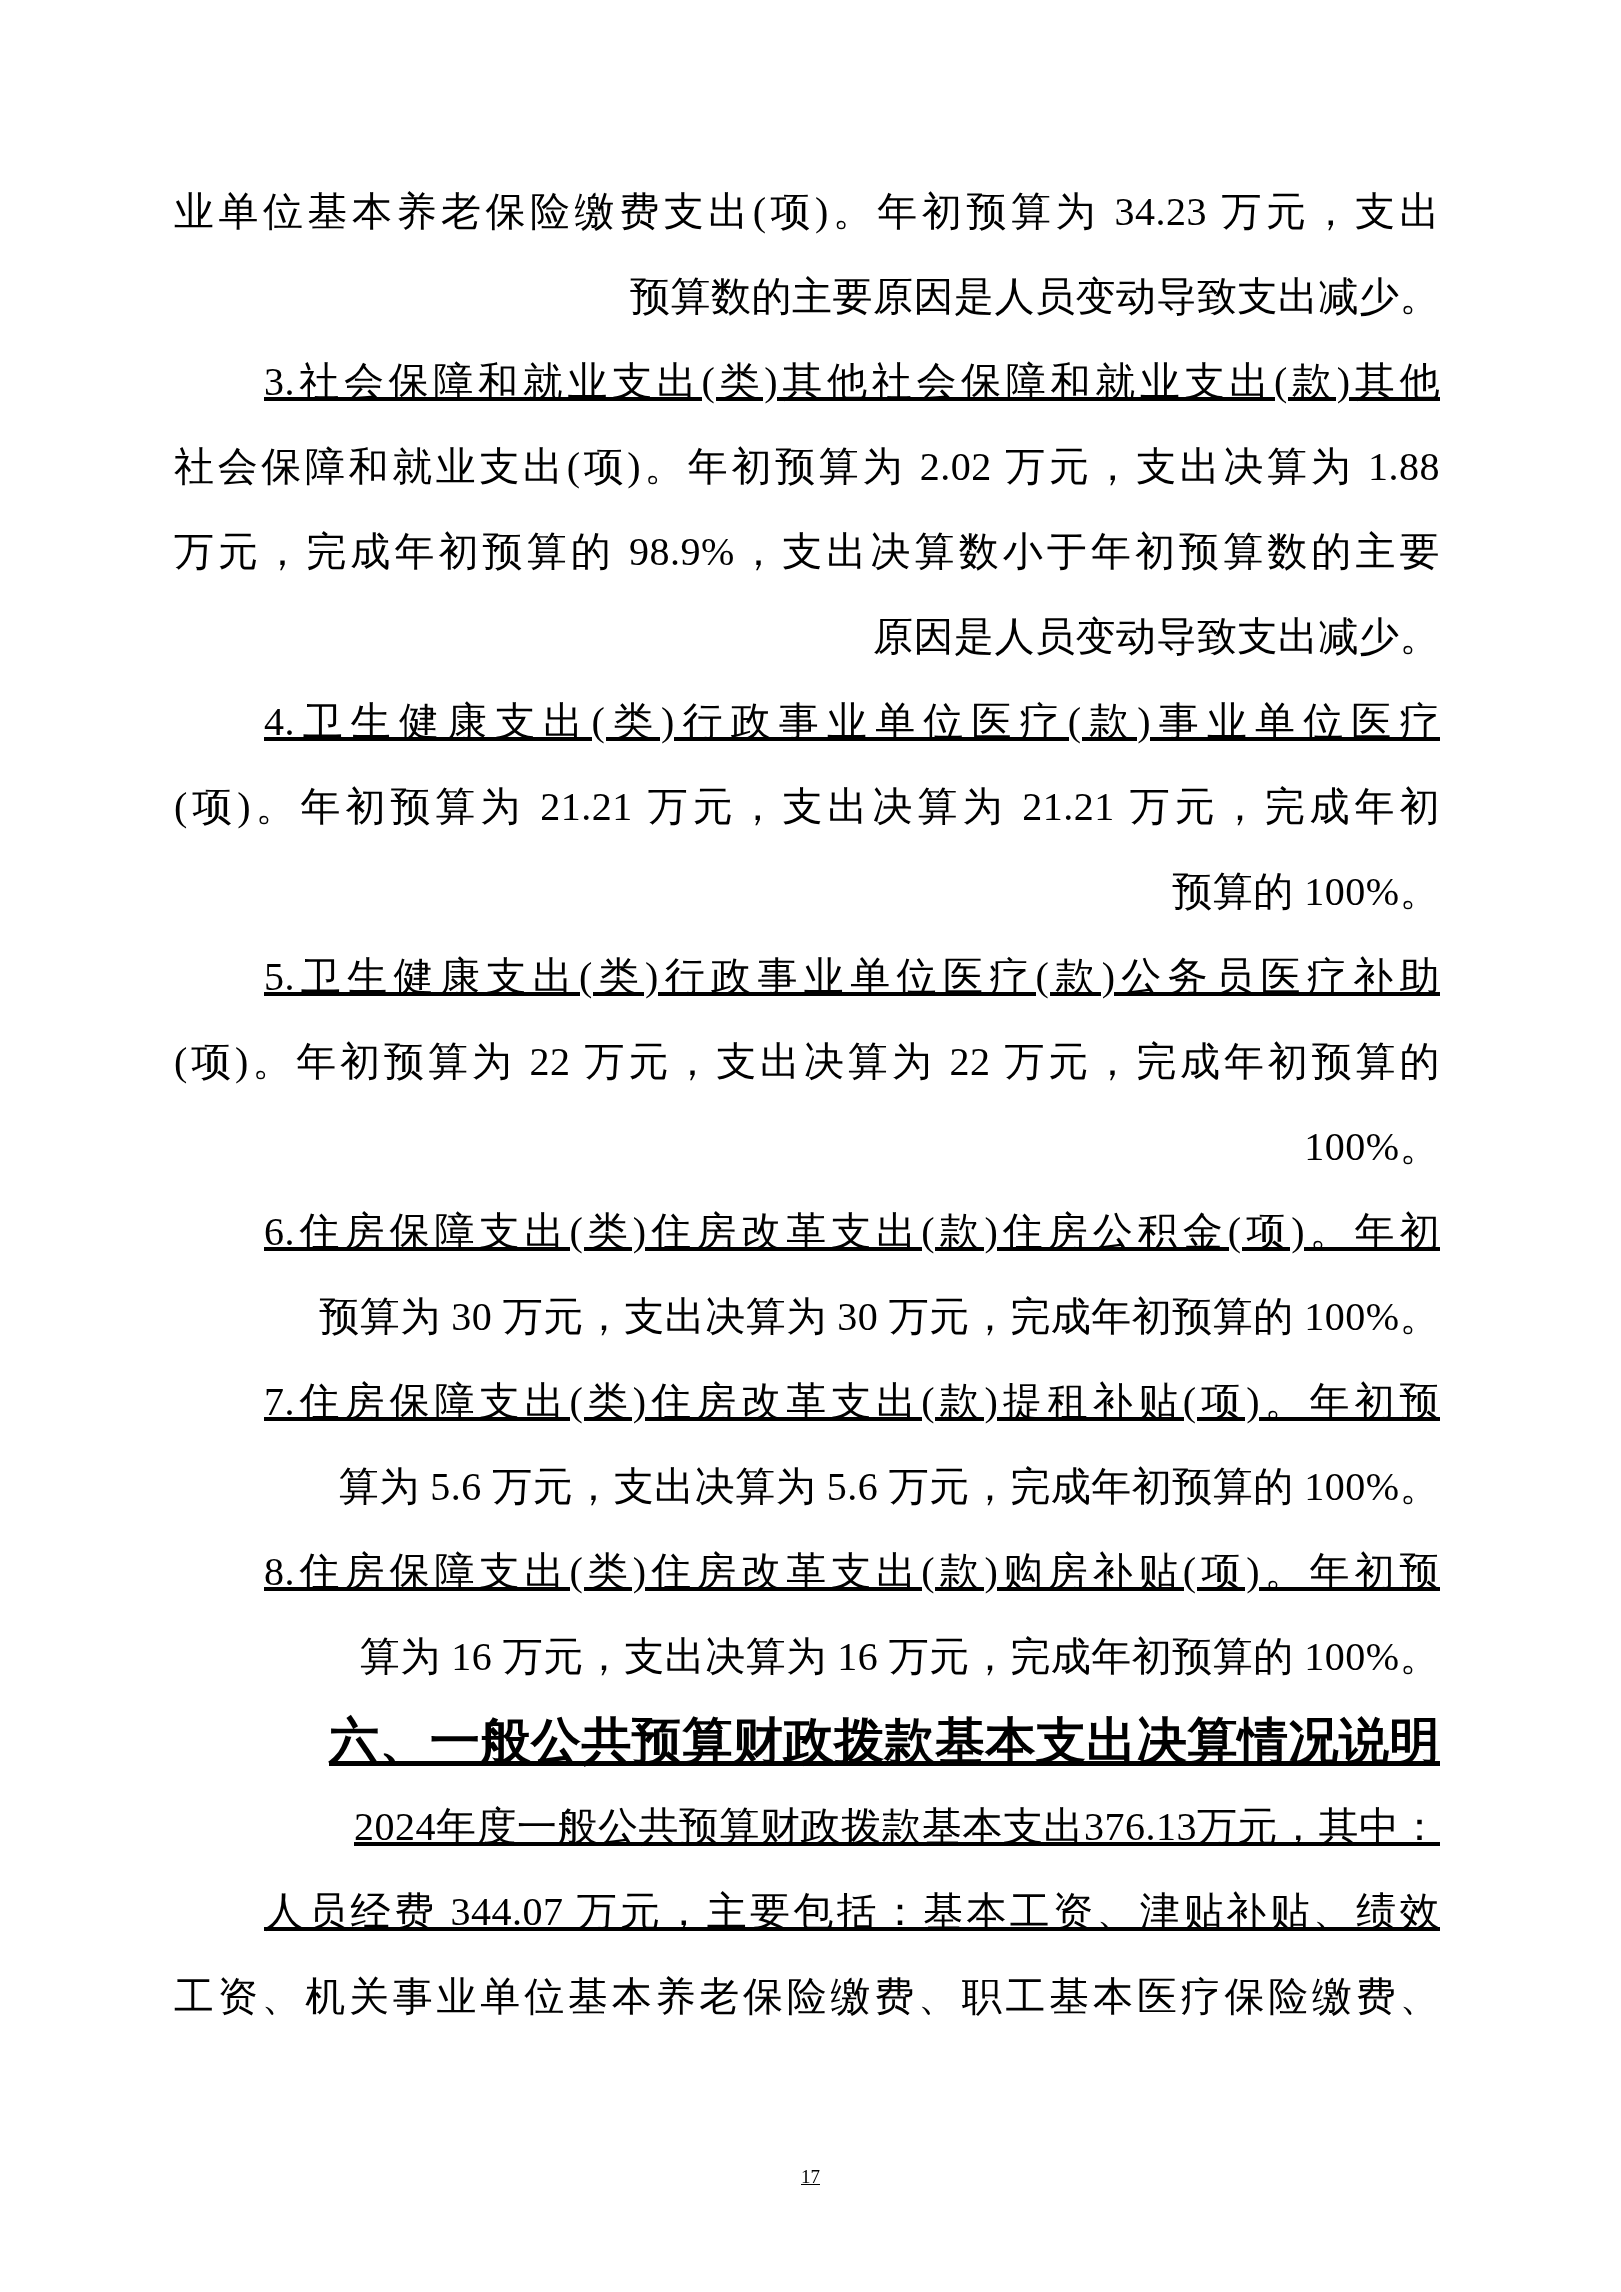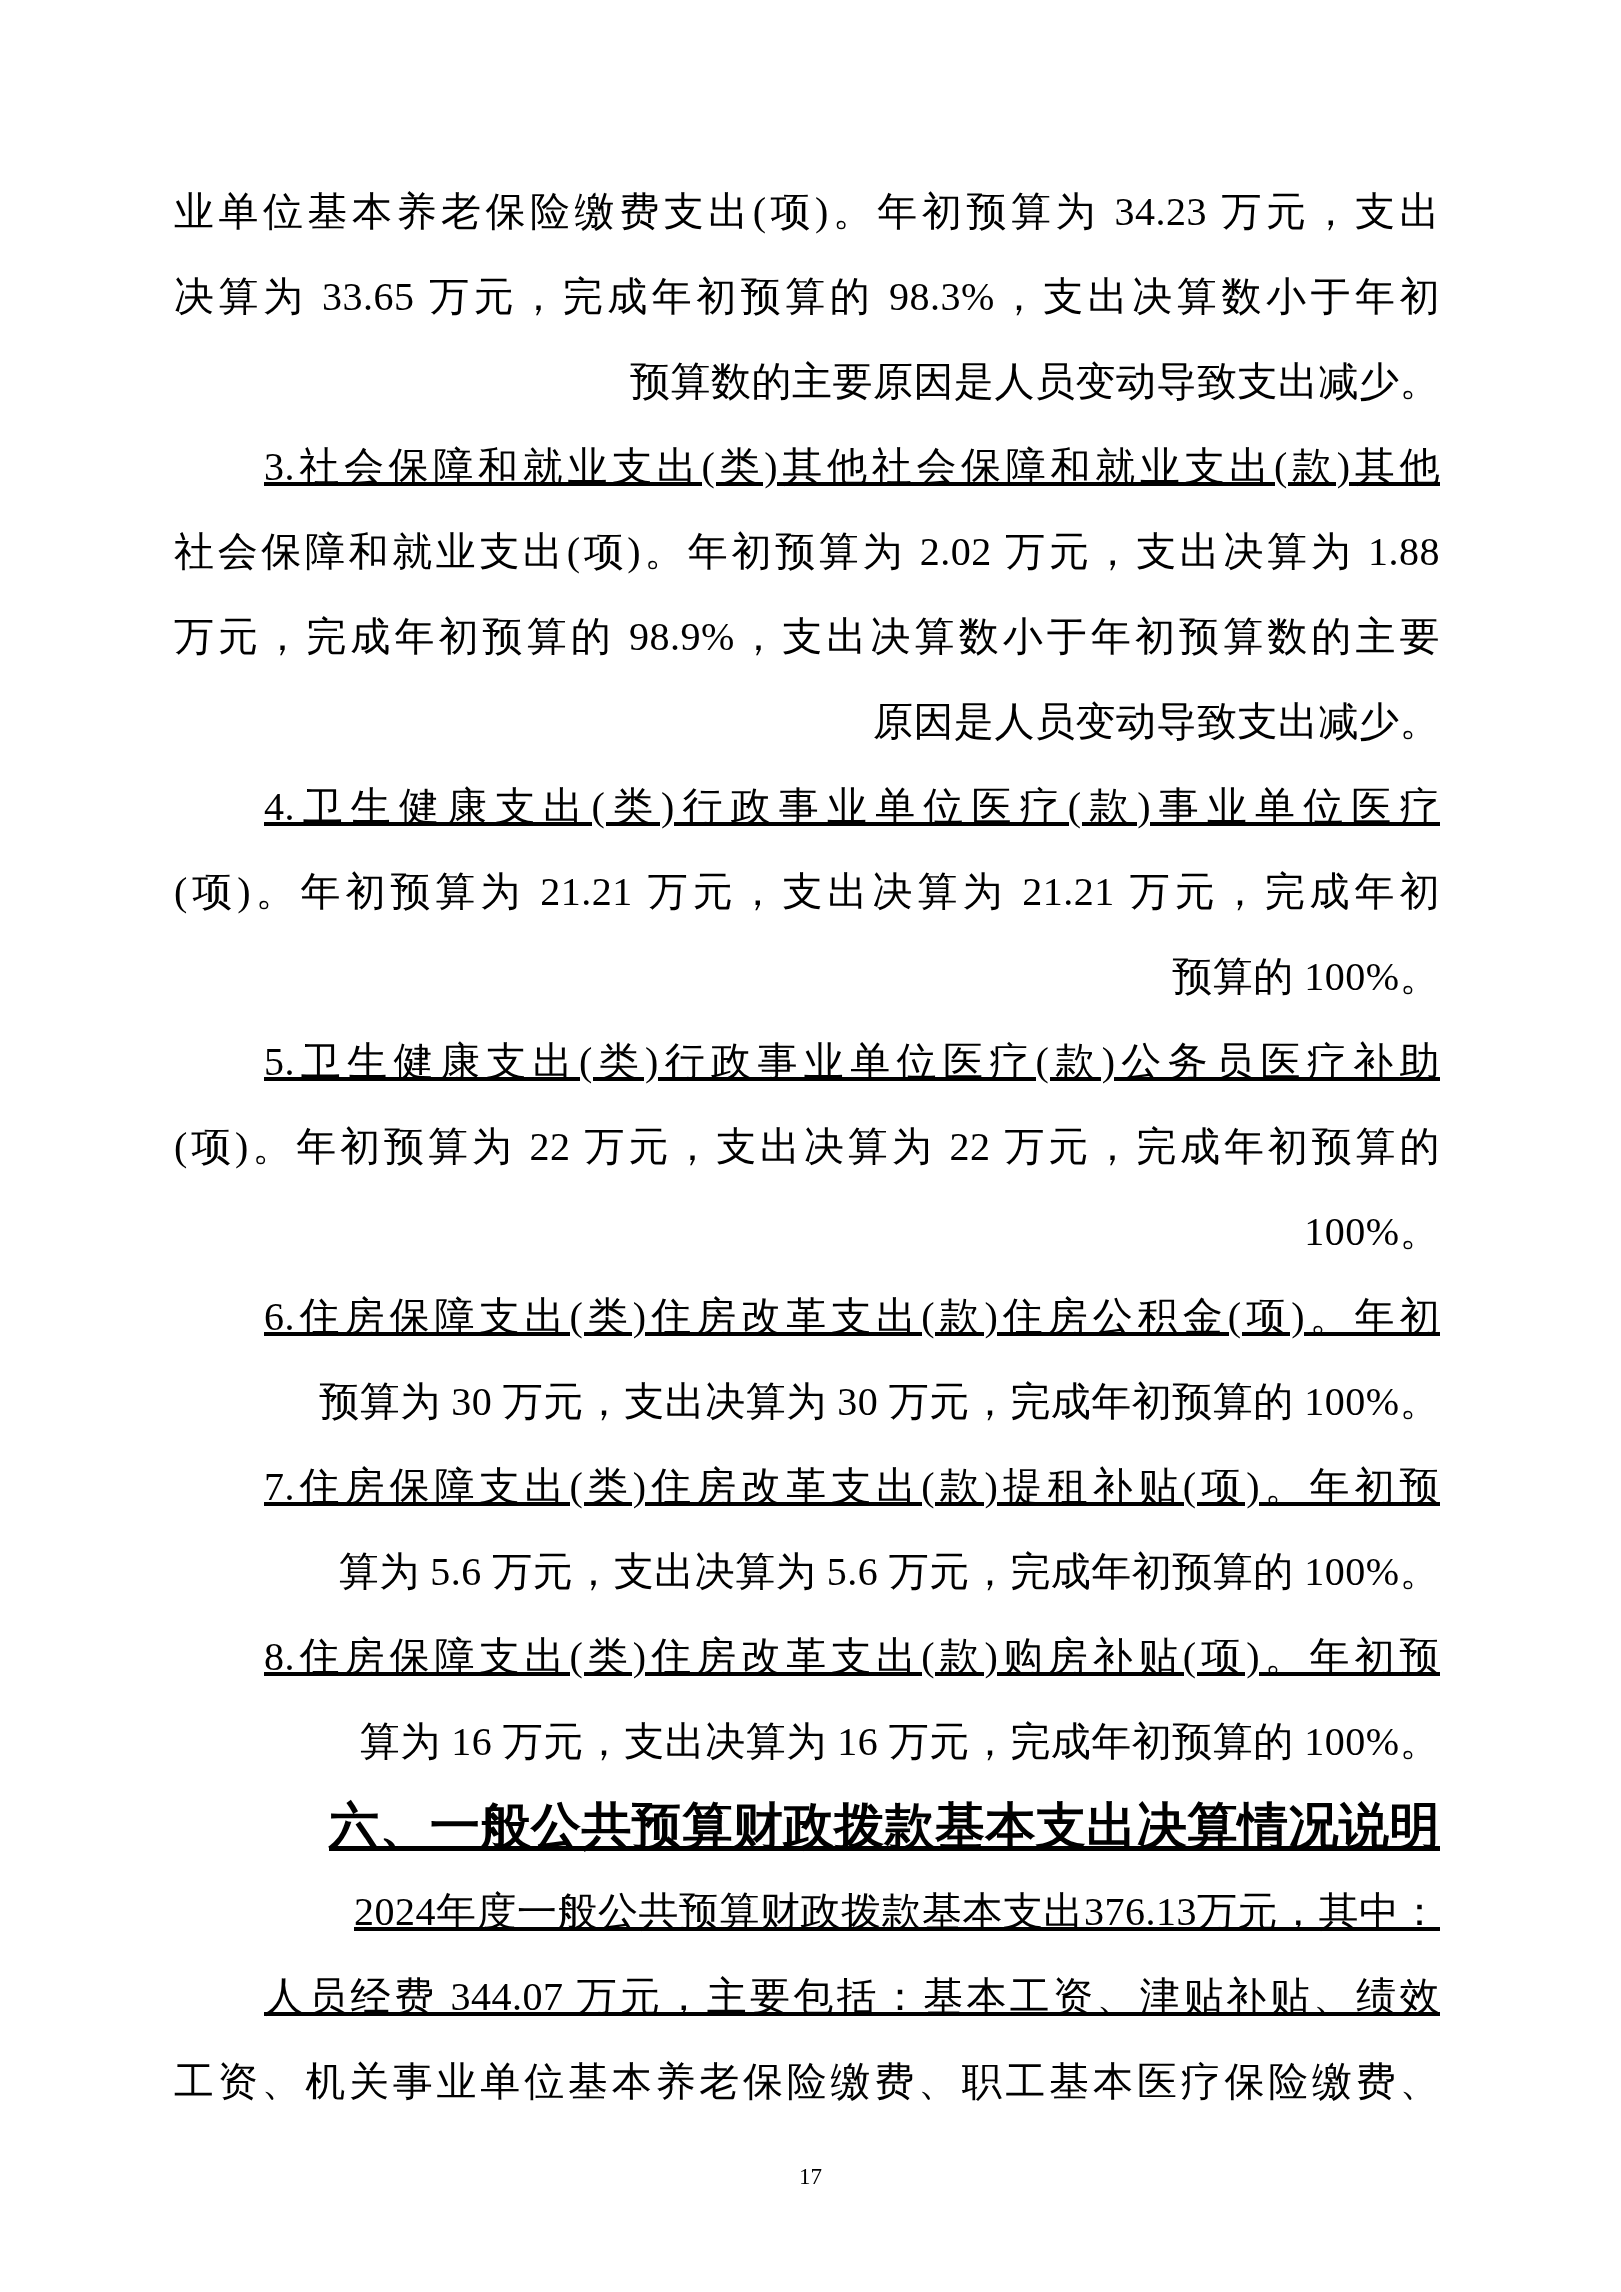--- a/index.html
+++ b/index.html
@@ -36,31 +36,31 @@
     font-family: "Liberation Sans", "DejaVu Sans", sans-serif;
     font-weight: bold;
     font-size: 50px;
   }
   .pagenum {
     position: absolute;
     top: 2156px;
     left: 0;
     width: 100%;
     text-align: center;
-    font-size: 23px;
+    font-size: 19px;
     line-height: 41px;
+    text-decoration: underline;
   }
 </style>
 </head>
 <body>
 
 <div class="page">
   <div class="content">
     <div class="line j">业单位基本养老保险缴费支出(项)。年初预算为 34.23 万元，支出</div>
-    <div class="line j">决算为 33.65 万元，完成年初预算的 98.3%，支出决算数小于年初</div>
     <div class="line">预算数的主要原因是人员变动导致支出减少。</div>
     <div class="line ind j">3.社会保障和就业支出(类)其他社会保障和就业支出(款)其他</div>
     <div class="line j">社会保障和就业支出(项)。年初预算为 2.02 万元，支出决算为 1.88</div>
     <div class="line j">万元，完成年初预算的 98.9%，支出决算数小于年初预算数的主要</div>
     <div class="line">原因是人员变动导致支出减少。</div>
     <div class="line ind j">4.卫生健康支出(类)行政事业单位医疗(款)事业单位医疗</div>
     <div class="line j">(项)。年初预算为 21.21 万元，支出决算为 21.21 万元，完成年初</div>
     <div class="line">预算的 100%。</div>
     <div class="line ind j">5.卫生健康支出(类)行政事业单位医疗(款)公务员医疗补助</div>
     <div class="line j">(项)。年初预算为 22 万元，支出决算为 22 万元，完成年初预算的</div>

